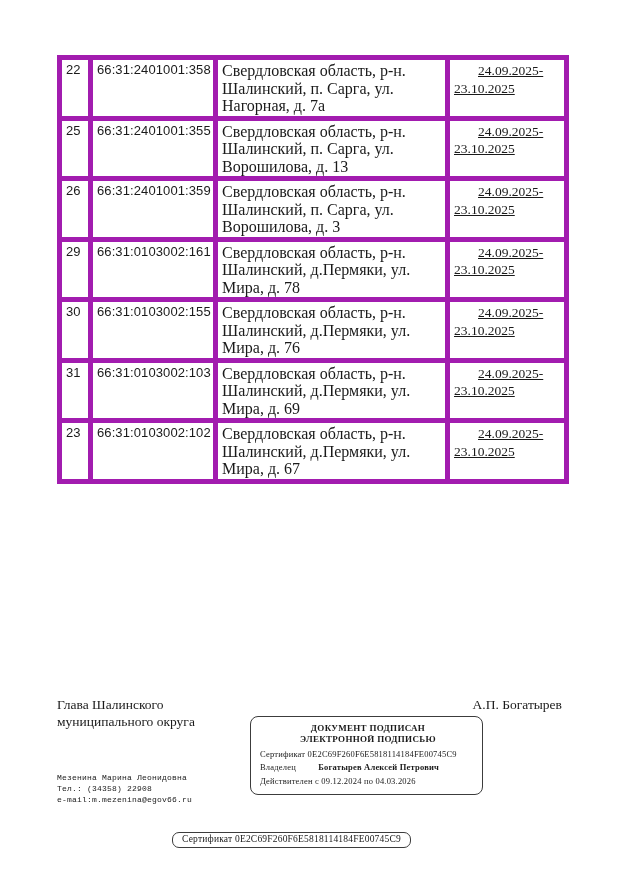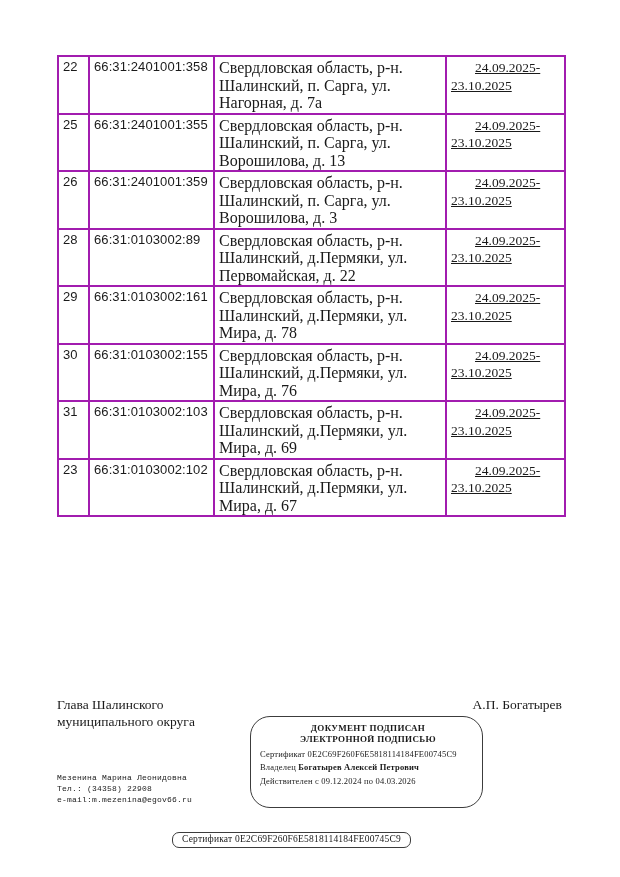--- a/index.html
+++ b/index.html
@@ -16,21 +16,21 @@
   
   table.parcel-table {
     position: absolute;
     left: 57px;
     top: 55px;
     width: 507px;
     border-collapse: collapse;
     table-layout: fixed;
   }
   .parcel-table td {
-    border: 2px solid #a21caf;
+    border: 5px solid #a21caf;
     vertical-align: top;
     padding: 2px 4px 1px 4px;
     overflow: hidden;
   }
   .parcel-table tr { height: 56px; }
   td.num-cell {
     font-family: "Liberation Sans", sans-serif;
     font-size: 13px;
     line-height: 16px;
   }
@@ -70,42 +70,42 @@
     font-size: 13.5px;
     line-height: 16.5px;
   }
 
   
   .stamp-box {
     position: absolute;
     left: 250px;
     top: 716px;
     width: 233px;
-    height: 92px;
+    height: 79px;
     box-sizing: border-box;
     border: 1px solid #3c3c3c;
-    border-radius: 20px;
+    border-radius: 8px;
     padding: 6px 6px 0 9px;
     background: #ffffff;
   }
   .stamp-title {
     font-weight: bold;
     font-size: 9px;
     line-height: 11px;
     text-align: center;
     letter-spacing: 0.3px;
   }
   .stamp-line {
     font-size: 8.5px;
     line-height: 10px;
     margin-top: 3.5px;
     letter-spacing: 0.2px;
     white-space: nowrap;
   }
-  .stamp-line b { letter-spacing: 0.2px; }
+  .stamp-line b { letter-spacing: 0.2px; margin-left: 20px; }
 
   
   .contact-block {
     position: absolute;
     left: 57px;
     top: 772px;
     font-family: "Liberation Mono", monospace;
     font-size: 8px;
     line-height: 11px;
     letter-spacing: 0.2px;
@@ -149,26 +149,20 @@
         <tr>
           <td class="num-cell">25</td>
           <td class="cad-cell">66:31:2401001:355</td>
           <td class="addr-cell">Свердловская область, р-н. Шалинский, п. Сарга, ул. Ворошилова, д. 13</td>
           <td class="date-cell">24.09.2025-23.10.2025</td>
         </tr>
         <tr>
           <td class="num-cell">26</td>
           <td class="cad-cell">66:31:2401001:359</td>
           <td class="addr-cell">Свердловская область, р-н. Шалинский, п. Сарга, ул. Ворошилова, д. 3</td>
-          <td class="date-cell">24.09.2025-23.10.2025</td>
-        </tr>
-        <tr>
-          <td class="num-cell">28</td>
-          <td class="cad-cell">66:31:0103002:89</td>
-          <td class="addr-cell">Свердловская область, р-н. Шалинский, д.Пермяки, ул. Первомайская, д. 22</td>
           <td class="date-cell">24.09.2025-23.10.2025</td>
         </tr>
         <tr>
           <td class="num-cell">29</td>
           <td class="cad-cell">66:31:0103002:161</td>
           <td class="addr-cell">Свердловская область, р-н. Шалинский, д.Пермяки, ул. Мира, д. 78</td>
           <td class="date-cell">24.09.2025-23.10.2025</td>
         </tr>
         <tr>
           <td class="num-cell">30</td>

